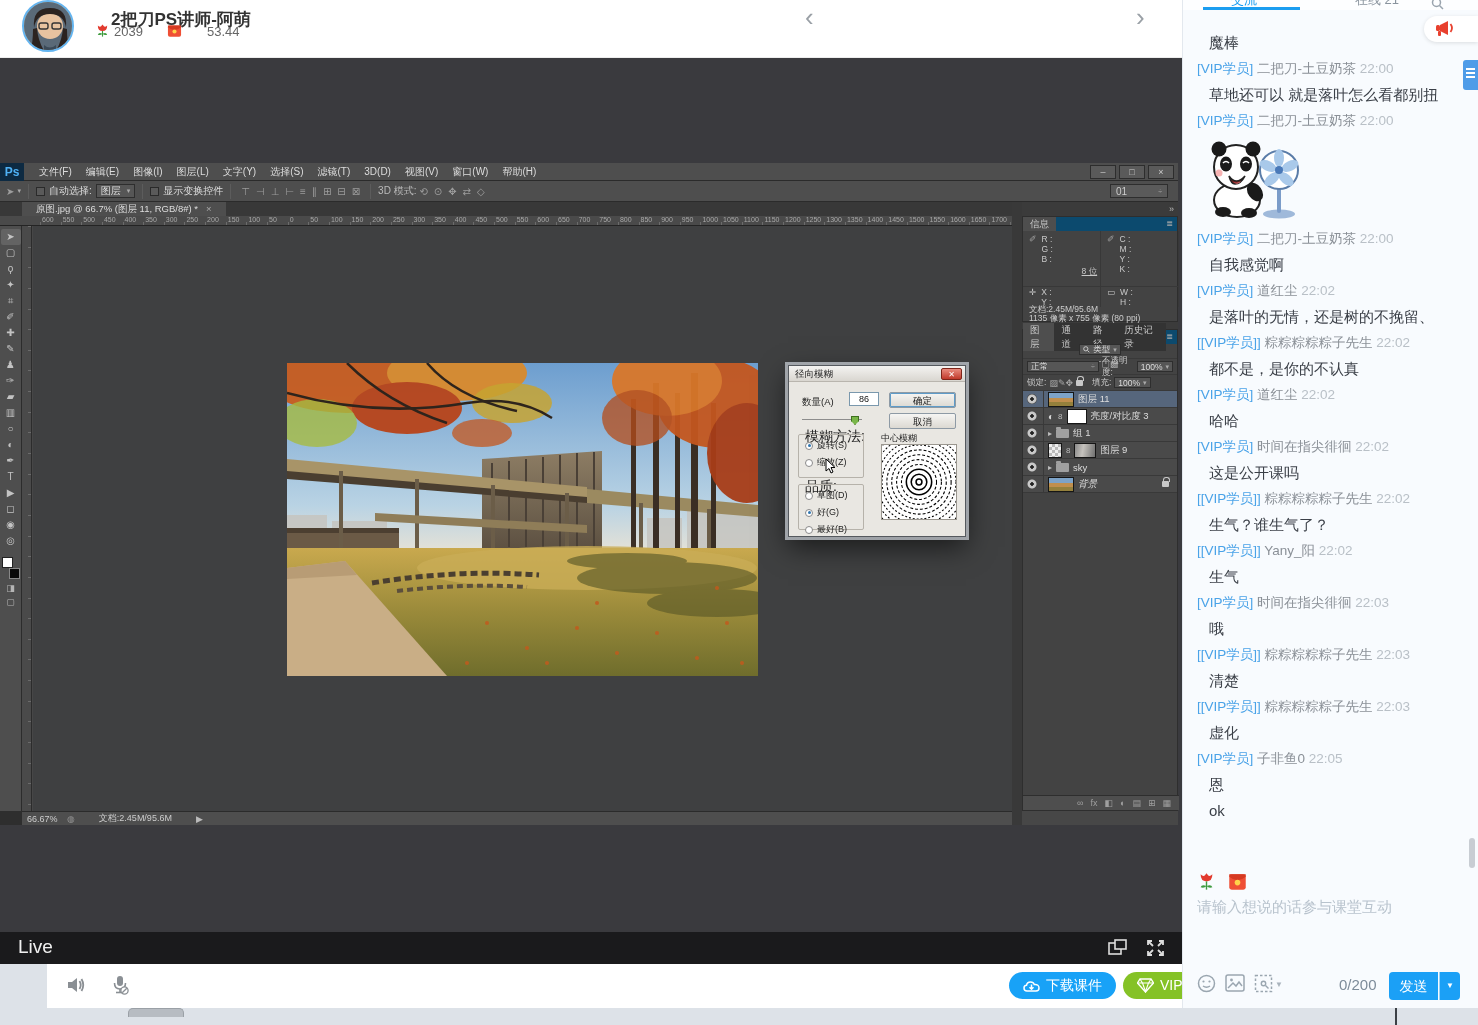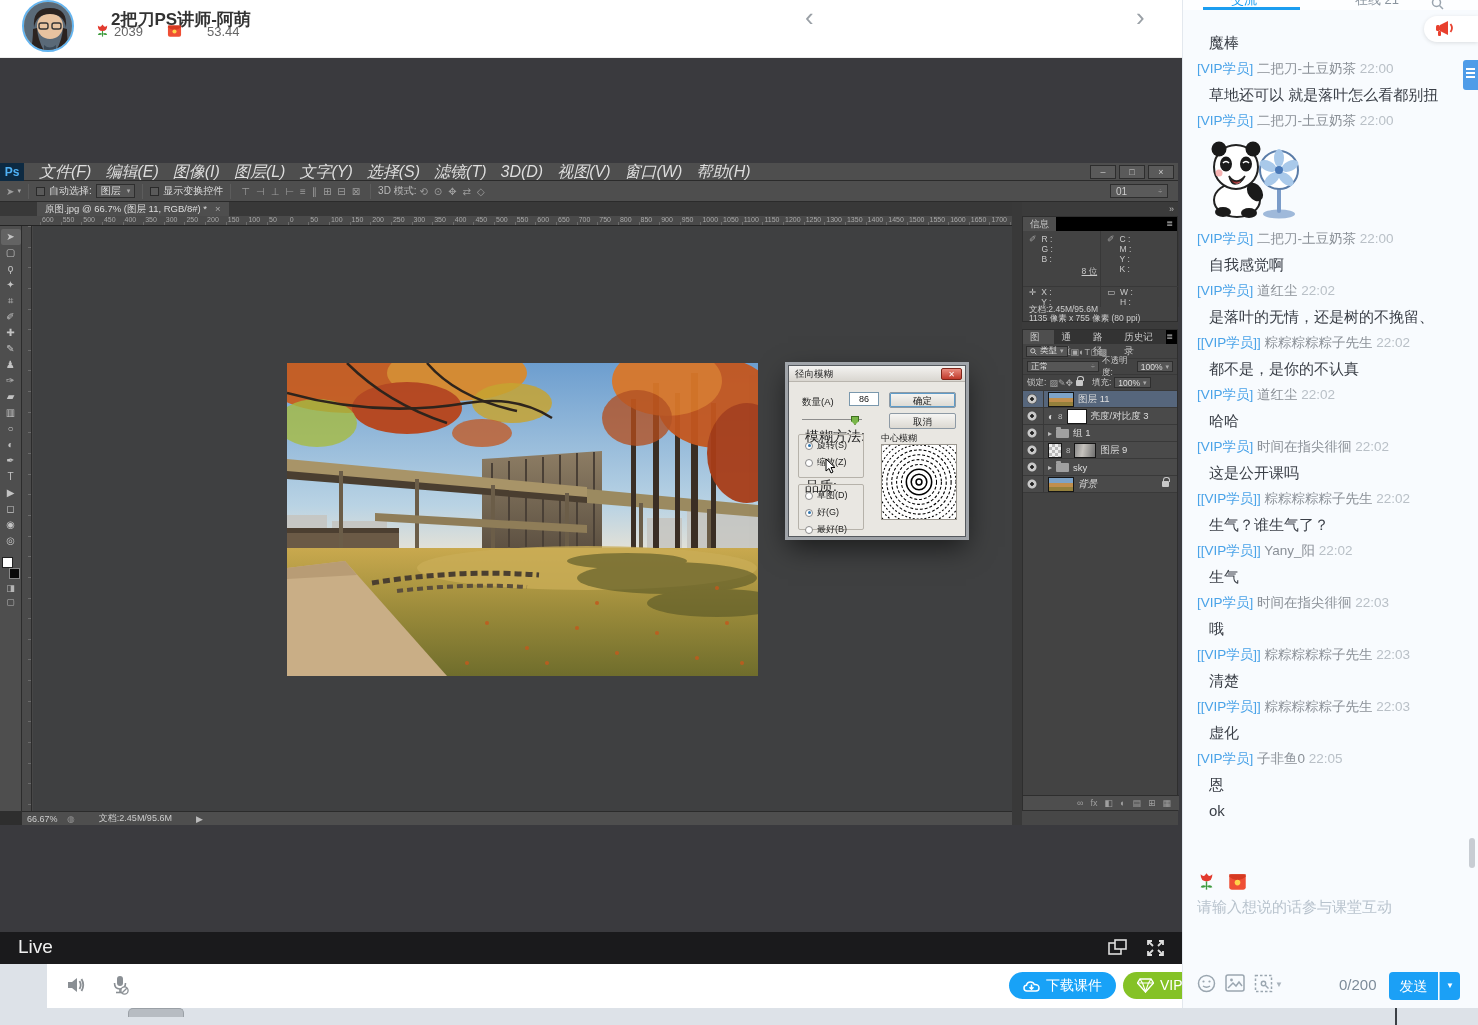--- a/index.html
+++ b/index.html
@@ -19,34 +19,34 @@
   #prev-arrow { left:805px; } #next-arrow { left:1136px; }
 
   
   #stage { position:absolute; left:0; top:58px; width:1182px; height:874px; background:#3a3a3e; }
 
   
   #ps { position:absolute; left:0; top:105px; width:1178px; height:662px; background:#474747; font-size:10px; color:#cfcfcf; }
   #ps-menubar { position:absolute; left:0; top:0; width:100%; height:18px; background:#4e4e4e; border-bottom:1px solid #2b2b2b; display:flex; align-items:center; }
   #ps-logo { width:24px; height:18px; background:#0d2a42; color:#4fb1f5; font-weight:bold; font-size:12px; text-align:center; line-height:18px; }
   #ps-menus { display:flex; gap:0; margin-left:8px; }
-  .ps-menu { padding:0 7px; font-size:16px; color:#ddd; line-height:18px; cursor:default;font-style:italic; }
+  .ps-menu { padding:0 7px; font-size:10px; color:#ddd; line-height:18px; cursor:default; }
   #win-controls { position:absolute; right:4px; top:2px; display:flex; gap:3px; }
   .winbtn { width:26px; height:14px; background:#5a5a5a; border:1px solid #2d2d2d; color:#ccc; font-size:9px; text-align:center; line-height:12px; }
 
   #ps-options { position:absolute; left:0; top:18px; width:100%; height:21px; background:#4e4e4e; border-bottom:1px solid #2b2b2b; display:flex; align-items:center; font-size:10px; }
   .opt-sep { width:1px; height:15px; background:#3a3a3a; border-right:1px solid #5c5c5c; margin:0 7px; }
   .opt-chk { width:9px; height:9px; border:1px solid #2a2a2a; background:#5a5a5a; display:inline-block; margin-right:4px; }
   .opt-dd { height:14px; background:#565656; border:1px solid #2e2e2e; padding:0 4px; display:inline-flex; align-items:center; gap:6px; margin-left:4px; color:#ddd; }
   .dd-arr { font-size:7px; color:#aaa; }
   .opt-ico { color:#9d9d9d; font-size:10px; margin:0 3px; }
   #workspace-dd { position:absolute; right:10px; top:3px; width:58px; height:14px; background:#5a5a5a; border:1px solid #2e2e2e; color:#ccc; padding:0 5px; display:flex; justify-content:space-between; align-items:center; }
 
   #ps-tabrow { position:absolute; left:0; top:39px; width:100%; height:14px; background:#383838; }
-  #ps-doctab { position:absolute; left:22px; top:0; height:14px; background:#4e4e4e; color:#ddd; font-size:9.5px; line-height:14px; padding:0 8px;margin-left:15px; }
+  #ps-doctab { position:absolute; left:22px; top:0; height:14px; background:#4e4e4e; color:#ddd; font-size:9.5px; line-height:14px; padding:0 14px; }
   #ps-doctab .closex { margin-left:8px; color:#aaa; }
 
   #h-ruler { position:absolute; left:22px; top:53px; width:990px; height:10px; background:#4a4a4a; border-bottom:1px solid #242424; overflow:hidden;
     background-image:repeating-linear-gradient(90deg,#6b6b6b 0 1px,transparent 1px 20.64px); background-position:18px 6px; background-size:100% 4px; background-repeat:no-repeat; }
   .ruler-label { position:absolute; top:0; font-size:7px; color:#a8a8a8; transform:translateX(2px); }
   #ruler-corner { position:absolute; left:0; top:53px; width:22px; height:10px; background:#4a4a4a; border-bottom:1px solid #242424; }
   #v-ruler { position:absolute; left:22px; top:63px; width:10px; height:585px; background:#4a4a4a; border-right:1px solid #2c2c2c;
     background-image:repeating-linear-gradient(180deg,#6b6b6b 0 1px,transparent 1px 20.64px); background-position:6px 0; background-size:4px 100%; background-repeat:no-repeat; }
 
   #ps-tools { position:absolute; left:0; top:63px; width:22px; height:585px; background:#4e4e4e; border-right:1px solid #2c2c2c; display:flex; flex-direction:column; align-items:center; padding-top:3px; }
@@ -84,35 +84,35 @@
   #center-label { position:absolute; left:92px; top:66px; font-size:9px; }
   #blur-preview { position:absolute; left:92px; top:78px; width:76px; height:76px; background:#fff; border:1px solid #9a968e; }
   #dlg-cursor { position:absolute; left:36px; top:92px; z-index:3; }
 
   
   #ps-gutter { position:absolute; left:1012px; top:39px; width:10px; height:623px; background:#393939; }
   #ps-right { position:absolute; left:1022px; top:39px; width:156px; height:609px; background:#3b3b3b; }
   #collapse-row { position:absolute; right:4px; top:2px; color:#bbb; font-size:9px; }
   .panel { position:absolute; left:0; width:156px; background:#434343; border:1px solid #2e2e2e; }
   #info-panel { top:14px; height:106px; }
-  .ptabrow { height:14px; background:#000000; display:flex; }
+  .ptabrow { height:14px; background:#0c4a6e; display:flex;align-items:center; }
   .ptab { padding:0 7px; line-height:14px; font-size:9.5px; color:#ccc; background:#333; cursor:pointer; }
   .ptab.active { background:#4e4e4e; }
   .ptab-menu { margin-left:auto; color:#aaa; padding-right:4px; line-height:14px; font-size:8px; }
   #info-grid { position:absolute; left:0; top:14px; width:156px; height:56px; display:grid; grid-template-columns:78px 78px; }
   .iq { border-right:1px solid #383838; border-bottom:1px solid #383838; padding:3px 0 0 6px; display:flex; gap:5px; font-size:8.5px; color:#c9c9c9; }
   .iq .glyph { color:#9d9d9d; font-size:9px; }
   .iq .col div { line-height:10px; text-align:left; }
   .bits { margin-top:2px; text-decoration:underline;padding-left:40px; }
   #info-xy { position:absolute; left:0; top:70px; width:156px; height:16px; display:grid; grid-template-columns:78px 78px; }
   .iq2 { border-right:1px solid #383838; padding-left:6px; display:flex; gap:5px; font-size:8.5px; color:#c9c9c9; align-items:flex-start; }
   #info-doc { position:absolute; left:6px; top:88px; font-size:8.5px; color:#cdcdcd; line-height:9px; }
 
   #layers-panel { top:127px; height:482px; }
-  #filter-row { height:15px; display:flex; align-items:center; padding:0 3px; gap:3px; border-bottom:1px solid #393939; }
+  #filter-row { height:15px; display:flex; align-items:center; padding:0 3px; gap:3px; border-bottom:1px solid #393939;flex-direction:column; }
   .mini-dd { height:11px; background:#565656; border:1px solid #2e2e2e; display:inline-flex; align-items:center; gap:3px; padding:0 3px; font-size:8.5px; color:#ddd; }
   .f-ico { color:#a9a9a9; font-size:9px; }
   #blend-row, #lock-row { height:16px; display:flex; align-items:center; padding:0 4px; gap:3px; font-size:8.5px; border-bottom:1px solid #393939; color:#c9c9c9; }
   .layer-row { height:17px; display:flex; align-items:center; gap:4px; border-bottom:1px solid #393939; background:#4a4a4a; padding-left:2px; font-size:9.5px; color:#ddd; }
   .layer-row.selected { background:#56667c; }
   .eye { width:10px; height:10px; border-radius:50%/60%; background:radial-gradient(circle at 50% 50%, #222 1.5px, #c9c9c9 2px 4px, #4a4a4a 5px); flex:0 0 auto; margin:0 2px; }
   .lr-div { width:1px; height:17px; background:#393939; }
   .thumb { width:26px; height:15px; border:1px solid #161616; flex:0 0 auto; }
   .thumb-photo { background:linear-gradient(#7da3c8 0 42%,#c08f4e 42% 68%,#94803c 68%); }
   .thumb-white { background:#fff; width:20px; }

